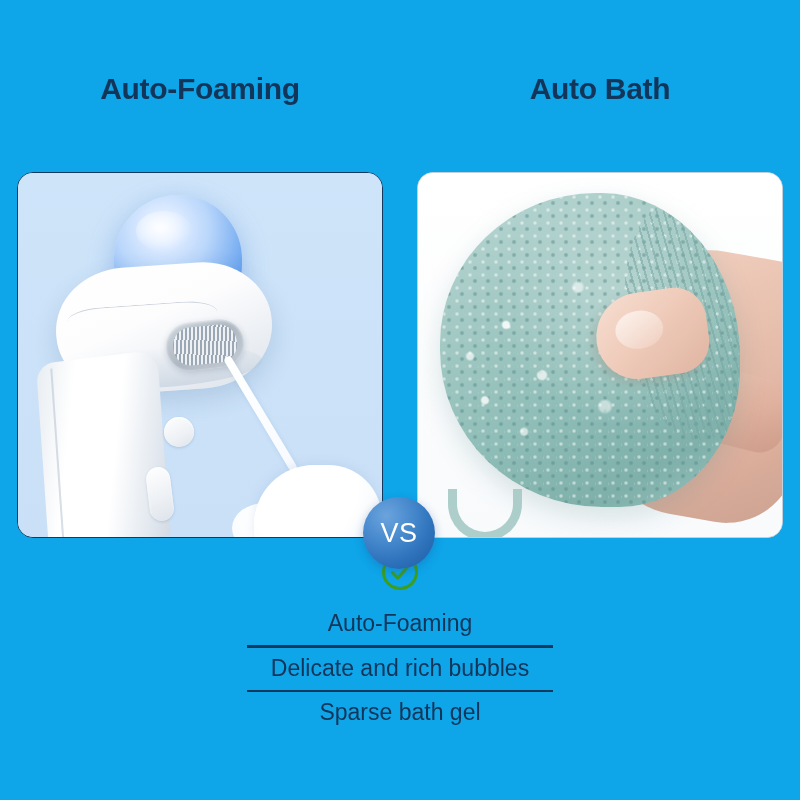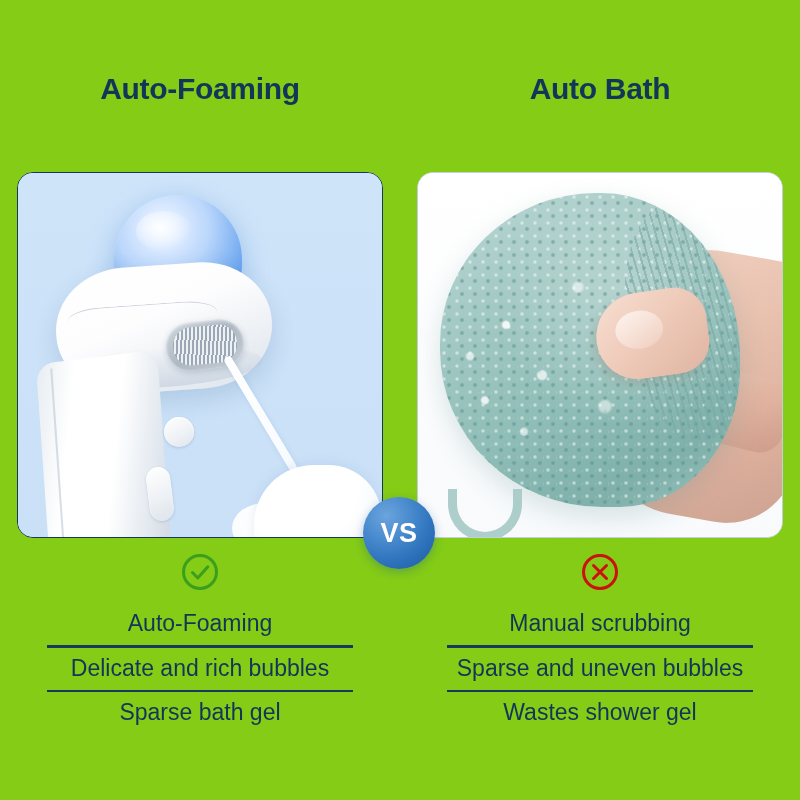--- a/index.html
+++ b/index.html
@@ -13,21 +13,21 @@
   body {
     background: #f4f8fd;
     font-family: "Liberation Sans", sans-serif;
     position: relative;
   }
 
   .page {
     position: relative;
     width: 800px;
     height: 800px;
-    background: #84cc16;
+    background: #0ea5e9;
   }
 
   
   .titles {
     position: absolute;
     top: 0; left: 0;
     width: 800px;
     height: 165px;
     display: flex;
   }
@@ -331,21 +331,21 @@
     background: radial-gradient(circle at 32% 26%, #6ba4dd 0%, #4b8ccf 32%, #2f74bd 62%, #1c5ba3 100%);
     display: flex;
     align-items: center;
     justify-content: center;
     box-shadow: 0 3px 10px rgba(25,80,150,0.32);
     z-index: 5;
   }
   .vs-text {
     color: #ffffff;
     font-size: 27px;
-    font-weight: bold;
+    font-weight: normal;
     letter-spacing: 0.5px;
     line-height: 1;
   }
 
   
   .features {
     position: absolute;
     top: 552px;
     left: 0;
     width: 800px;
@@ -456,28 +456,15 @@
       </svg>
       <div class="feature-list">
         <div class="feature-item">Auto-Foaming</div>
         <div class="feature-rule"></div>
         <div class="feature-item">Delicate and rich bubbles</div>
         <div class="feature-rule"></div>
         <div class="feature-item">Sparse bath gel</div>
       </div>
     </div>
 
-    <div class="feature-col">
-      <svg class="status-icon" viewBox="0 0 40 40">
-        <circle cx="20" cy="20" r="16.5" fill="none" stroke="#cc1111" stroke-width="3"></circle>
-        <path d="M13.5 13.5 L26.5 26.5 M26.5 13.5 L13.5 26.5" fill="none" stroke="#cc1111" stroke-width="3" stroke-linecap="round"></path>
-      </svg>
-      <div class="feature-list">
-        <div class="feature-item">Manual scrubbing</div>
-        <div class="feature-rule"></div>
-        <div class="feature-item">Sparse and uneven bubbles</div>
-        <div class="feature-rule"></div>
-        <div class="feature-item">Wastes shower gel</div>
-      </div>
-    </div>
   </div>
 
 </div>
 
 </body></html>

